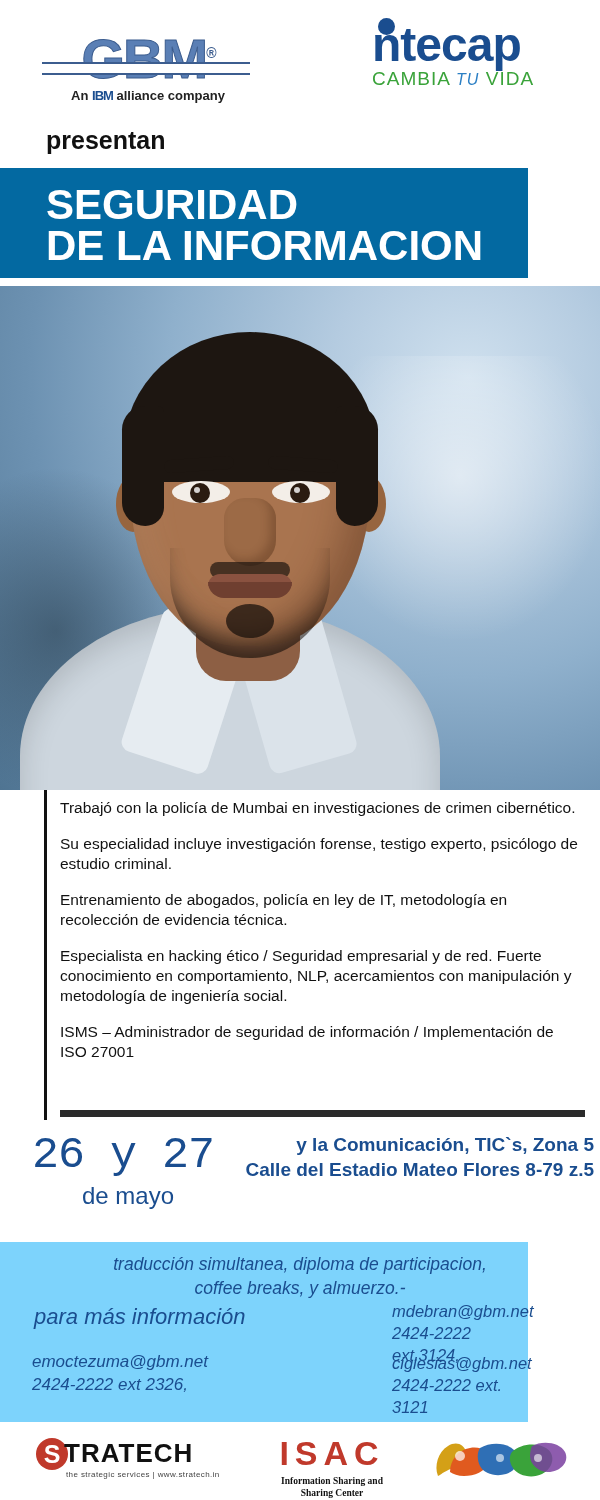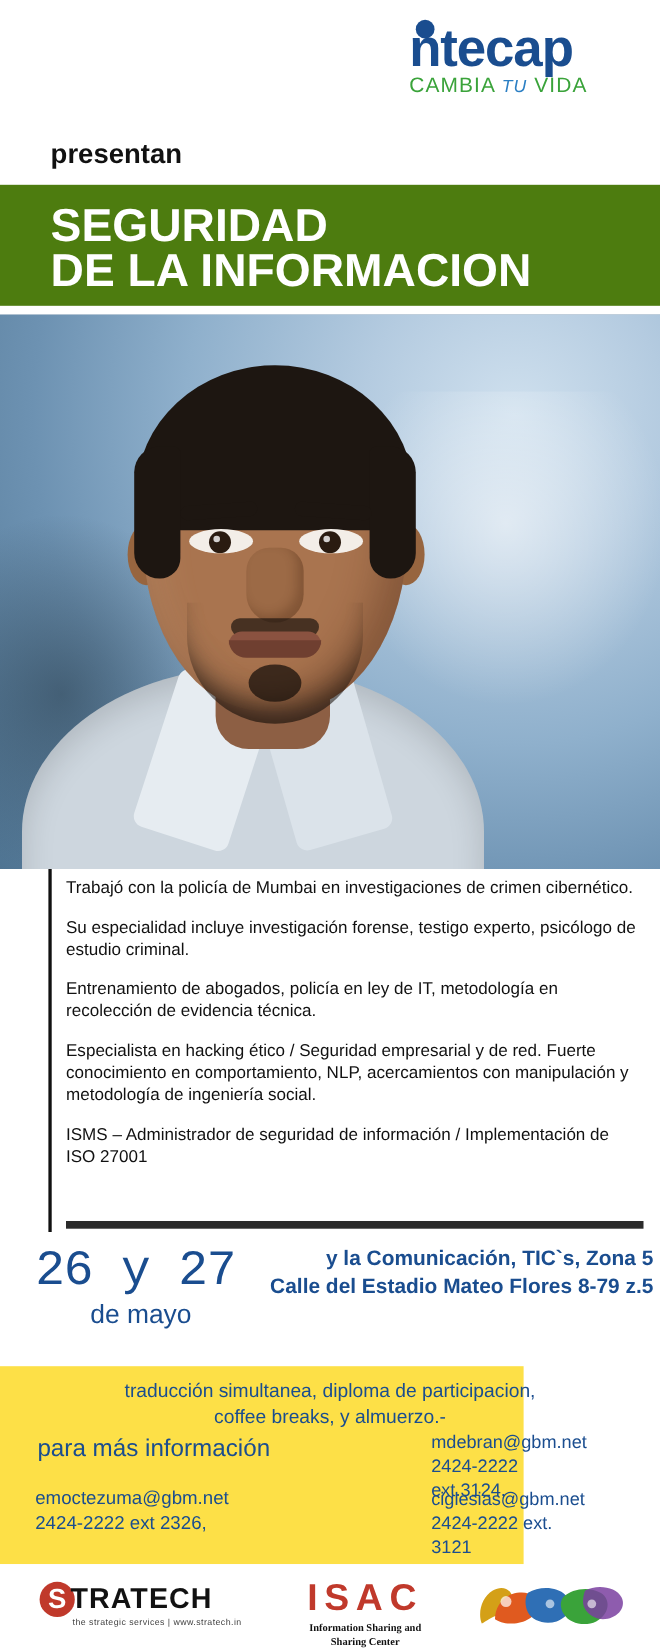--- a/index.html
+++ b/index.html
@@ -119,23 +119,23 @@
     font-weight: bold;
     color: #111;
     letter-spacing: 0px;
   }
 
   
   .title-band {
     position: absolute;
     left: 0;
     top: 168px;
-    width: 600px;
+    width: 528px;
     height: 110px;
-    background: #4d7c0f;
+    background: #0369a1;
   }
   .title-text {
     position: absolute;
     left: 46px;
     top: 16px;
     color: #ffffff;
     font-size: 42px;
     font-weight: bold;
     line-height: 41px;
     letter-spacing: 0px;
@@ -349,23 +349,24 @@
     line-height: 25px;
     font-weight: bold;
   }
   .venue .v3 { display: block; }
 
   
   .infopanel {
     position: absolute;
     left: 0;
     top: 1242px;
-    width: 476px;
+    width: 528px;
     height: 180px;
-    background: #fde047;
+    background: #7dd3fc;
+    font-style: italic;
   }
   .info-top {
     position: absolute;
     left: 0;
     top: 10px;
     width: 600px;
     text-align: center;
     color: #1a4d8f;
     font-size: 17.5px;
     line-height: 24px;
@@ -480,20 +481,27 @@
     height: 58px;
   }
 </style>
 </head>
 <body>
 
 <div class="poster">
 
   <div class="logo-row">
 
+    <div class="gbm-logo">
+      <div class="gbm-word">
+        <span>GBM</span><span class="reg">®</span>
+      </div>
+      <div class="gbm-bar"></div>
+      <div class="gbm-sub"><span>An </span><span class="ibm">IBM</span><span> alliance company</span></div>
+    </div>
 
     <div class="intecap-logo">
       <div class="intecap-dot"></div>
       <div class="intecap-main">ntecap</div>
       <div class="intecap-tag">
         <span class="c1">CAMBIA</span>
         <span class="c2">TU</span>
         <span class="c3">VIDA</span>
       </div>
     </div>

